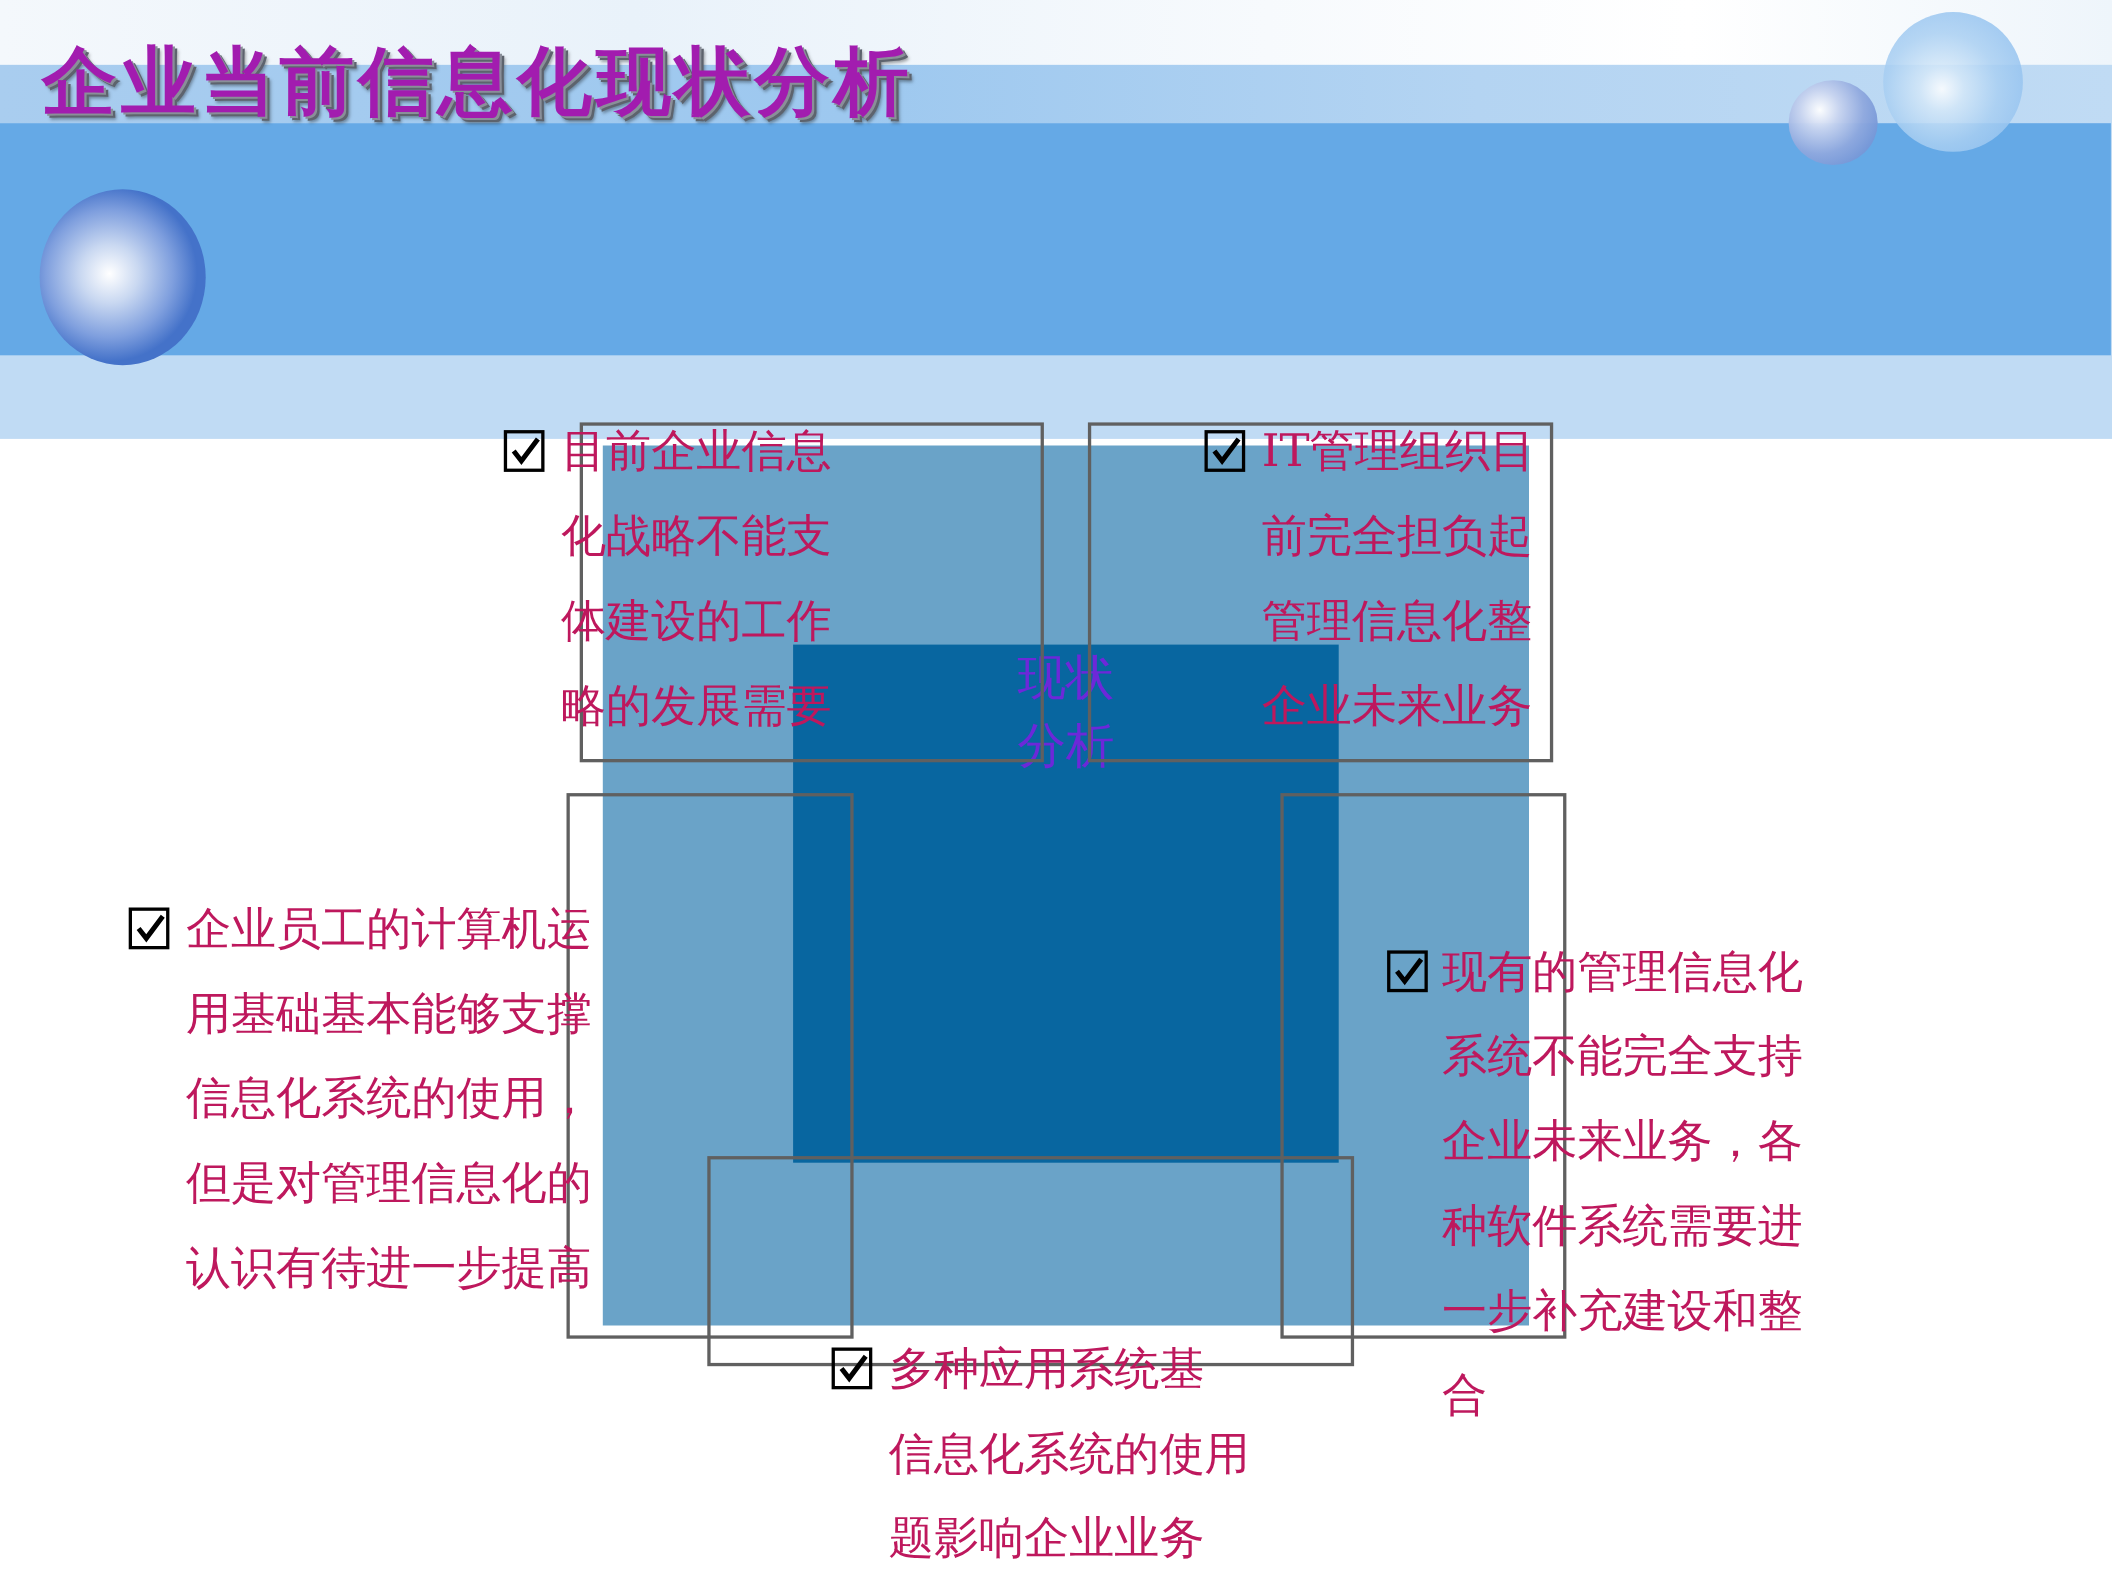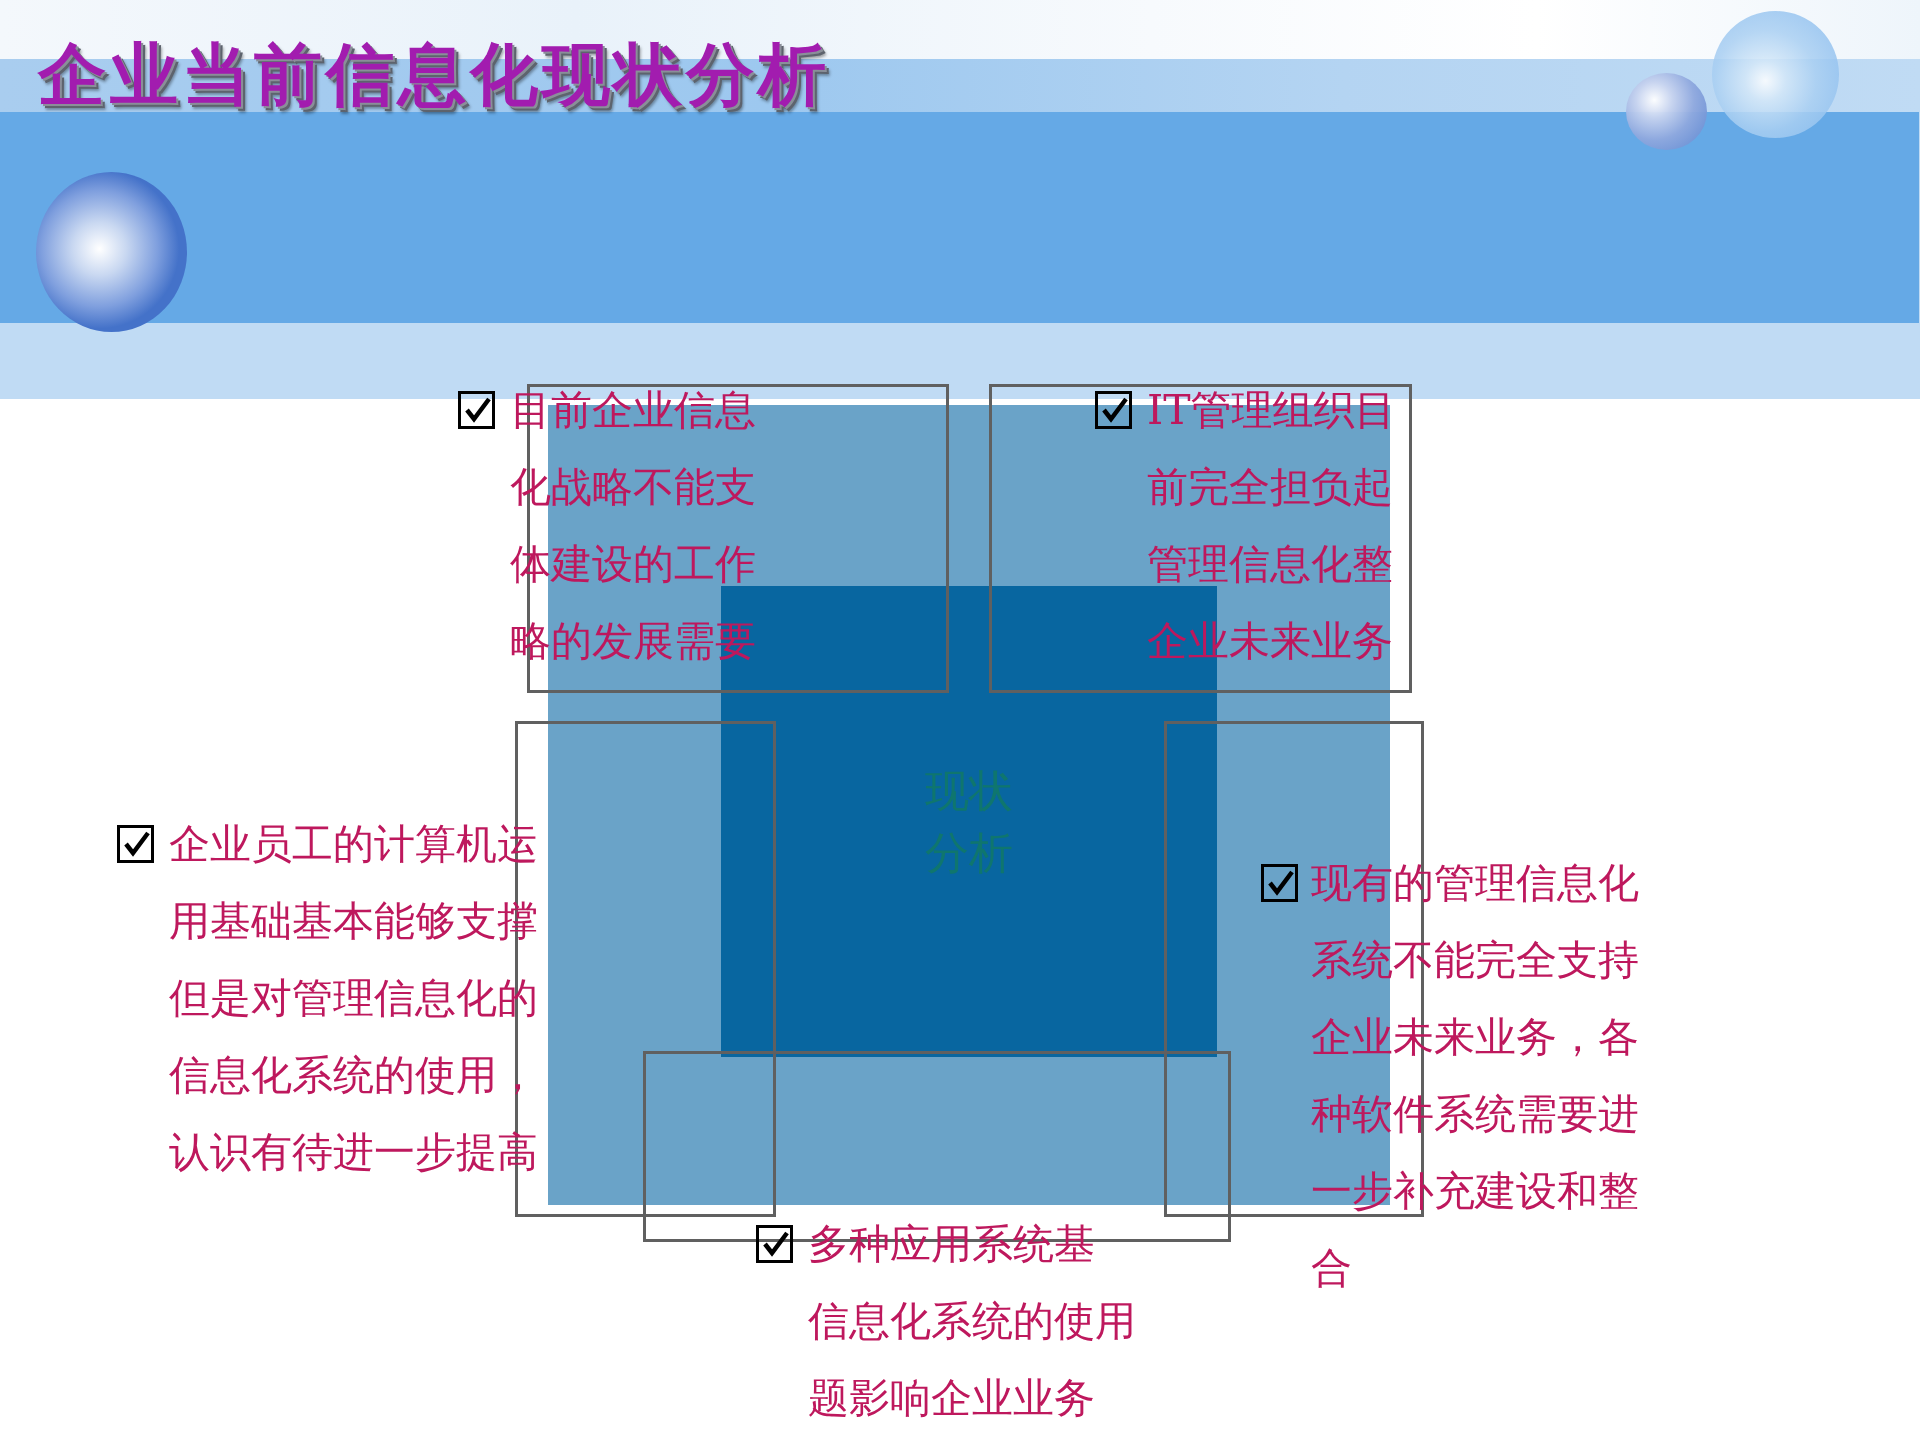--- a/index.html
+++ b/index.html
@@ -42,22 +42,22 @@
     font-weight: bold; font-size: 68px; letter-spacing: 4px; color: #a21caf;
     text-shadow: 2px 2px 0 #8a8f99, 4px 4px 0 #5d636d, 5px 6px 3px rgba(0,0,0,0.35);
     white-space: nowrap; line-height: 90px;
   }
 
   
   .steel { left: 548px; top: 405px; width: 842px; height: 800px; background: #6aa3c8; }
   .core { left: 721px; top: 586px; width: 496px; height: 471px; background: #0866a0; }
   .core-label {
     left: 721px; top: 586px; width: 496px; height: 471px;
-    display: flex; align-items: center; justify-content: center; text-align: center;
-    color: #0f766e; font-size: 44px; line-height: 62px;
+    display: flex; justify-content: center; text-align: center;
+    color: #6d28d9; font-size: 44px; line-height: 62px;
   }
   .core-label span { display: block; width: 100px; }
   .outline { border: 3px solid #606060; box-sizing: border-box; background: transparent; }
   .ol-tl { left: 527px; top: 384px; width: 422px; height: 309px; }
   .ol-tr { left: 989px; top: 384px; width: 423px; height: 309px; }
   .ol-l  { left: 515px; top: 721px; width: 261px; height: 496px; }
   .ol-r  { left: 1164px; top: 721px; width: 260px; height: 496px; }
   .ol-b  { left: 643px; top: 1051px; width: 588px; height: 191px; }
 
   .block { color: #be185d; font-size: 41px; line-height: 77px; }
@@ -138,22 +138,22 @@
 
 <div class="abs block blk-l">
   <span class="cb">
     <svg width="28" height="28" viewBox="0 0 28 28">
         <path d="M3 14 L10 23 L25 3" stroke="#000" stroke-width="4.5" fill="none"></path>
       </svg>
   </span>
   <div class="txt">
     <div>企业员工的计算机运</div>
     <div>用基础基本能够支撑</div>
+    <div>信息化系统的使用，</div>
     <div>但是对管理信息化的</div>
-    <div>信息化系统的使用，</div>
     <div>认识有待进一步提高</div>
   </div>
 </div>
 
 <div class="abs block blk-r">
   <span class="cb">
     <svg width="28" height="28" viewBox="0 0 28 28">
         <path d="M3 14 L10 23 L25 3" stroke="#000" stroke-width="4.5" fill="none"></path>
       </svg>
   </span>

